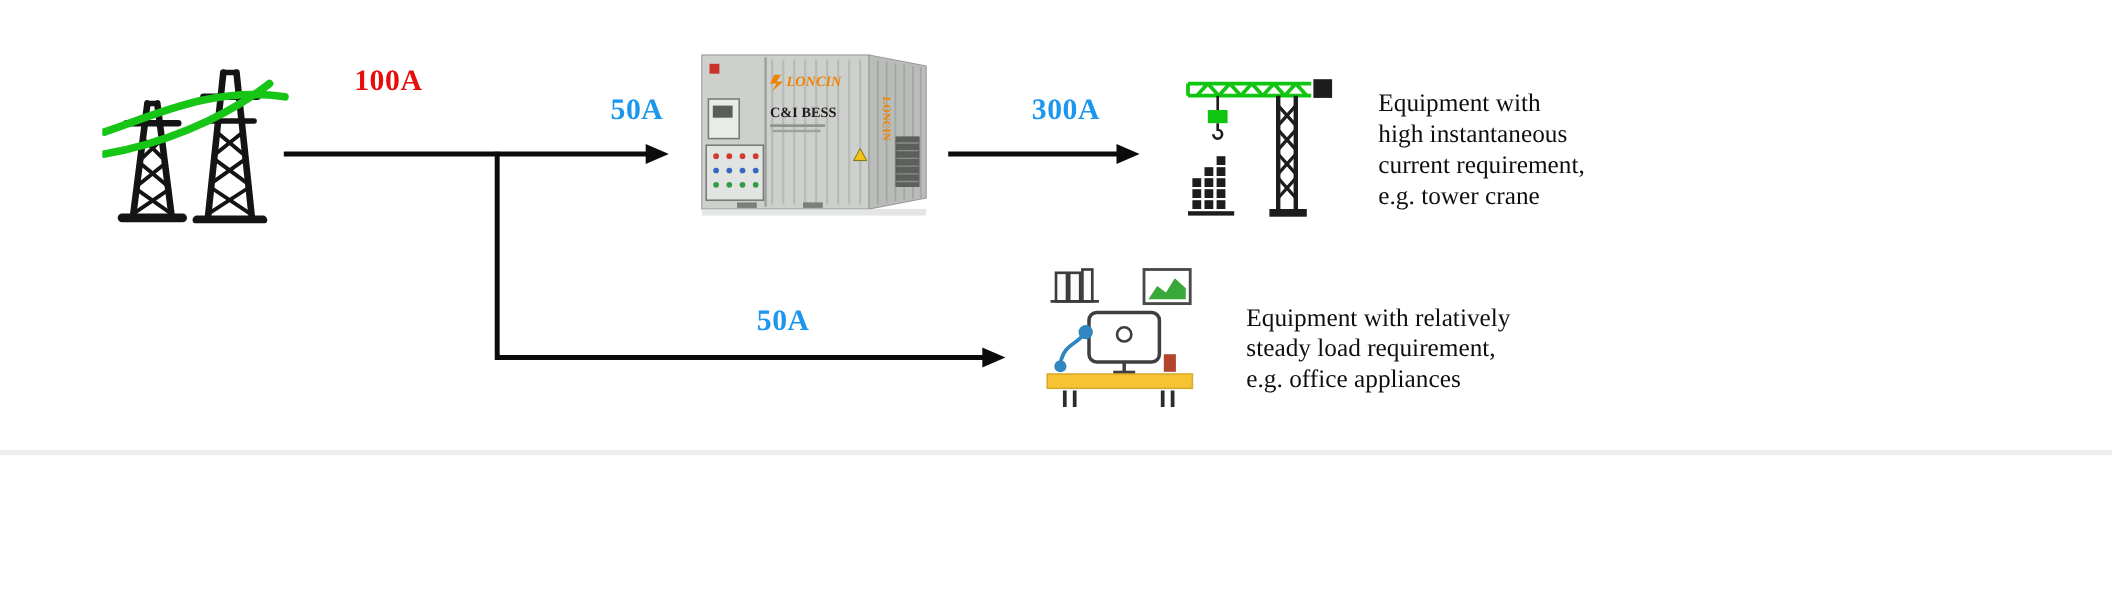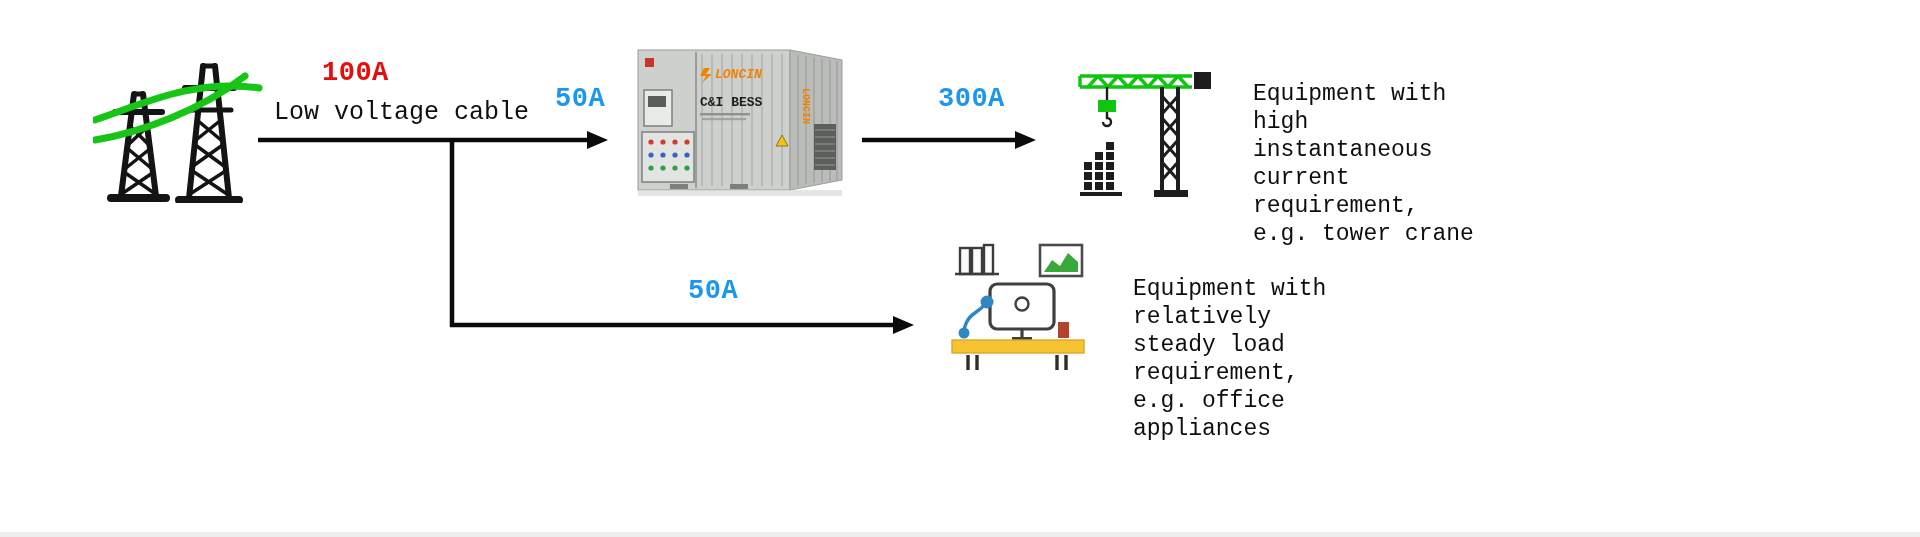--- a/index.html
+++ b/index.html
@@ -1,18 +1,18 @@
 <!DOCTYPE html>
 <html><head>
 <meta charset="utf-8">
 <style>
   html,body{margin:0;padding:0;background:#fff;}
   .canvas{
-    position:relative;width:1920px;height:537px;background:#ffffff;
-    font-family:Liberation Mono, monospace;overflow:hidden;
+    position:relative;width:1920px;height:414px;background:#ffffff;
+    font-family:Liberation Serif, serif;overflow:hidden;
   }
   .connectors{position:absolute;left:0;top:0;width:1920px;height:537px;}
   .icon{position:absolute;text-align:right;}
   .lbl{position:absolute;font-weight:bold;font-size:27px;letter-spacing:.5px;}
   .lbl.red{color:#e60d0d;}
   .lbl.blue{color:#1d96ee;margin-left:33px;}
   .cable-lbl{position:absolute;font-size:25px;color:#101010;font-weight:400;}
   .note{
     position:absolute;font-size:23px;line-height:28px;color:#0e0e0e;
     white-space:pre-line;font-weight:500;
@@ -70,21 +70,20 @@
         <line x1="86" y1="152" x2="146" y2="152" stroke-width="8"></line>
       </g>
       <g stroke="#17c517" fill="none" stroke-linecap="round" stroke-width="7">
         <path d="M2,72 C 45,58 100,30 166,40"></path>
         <path d="M2,92 C 50,84 108,62 152,28"></path>
       </g>
     </svg>
   </div>
 
   <div class="lbl red" style="left:322px;top:58px;">100A</div>
-  <div class="cable-lbl" style="left:274px;top:98px;">Low voltage cable</div>
   <div class="lbl blue" style="left:522px;top:84px;">50A</div>
   <div class="lbl blue" style="left:905px;top:84px;text-align:center;">300A</div>
   <div class="lbl blue" style="left:655px;top:276px;">50A</div>
 
   <div class="icon" style="left:630px;top:28px;width:220px;height:178px;">
     <svg width="220" height="178" viewBox="0 0 220 178">
       <g>
         <rect x="8" y="22" width="152" height="140" fill="#cdd0cc" stroke="#9a9d9a" stroke-width="1"></rect>
         <polygon points="160,22 212,32 212,152 160,162" fill="#b9bcb8" stroke="#9a9d9a" stroke-width="1"></polygon>
         <g stroke="#b7bab6" stroke-width="2">

